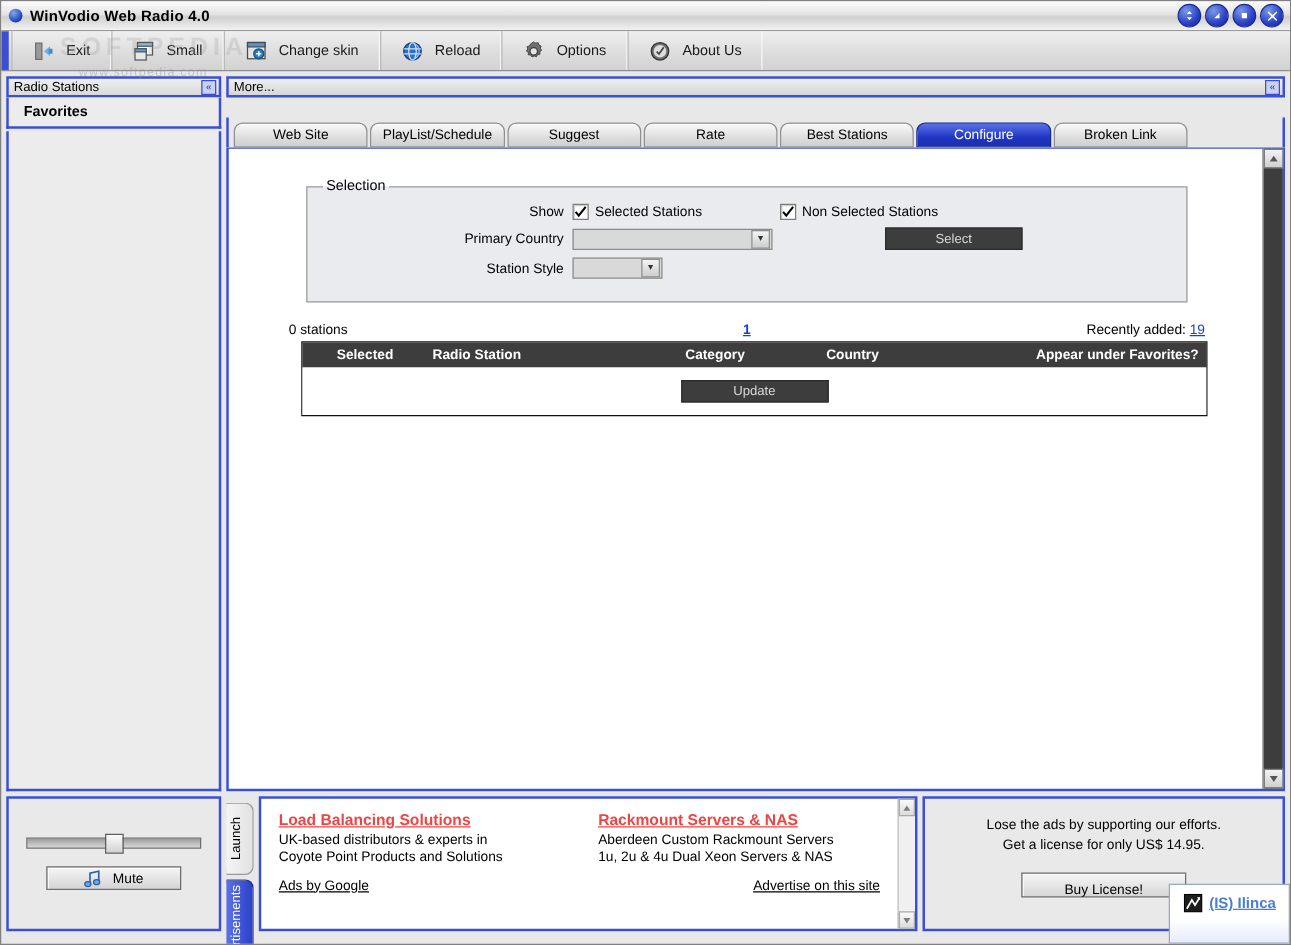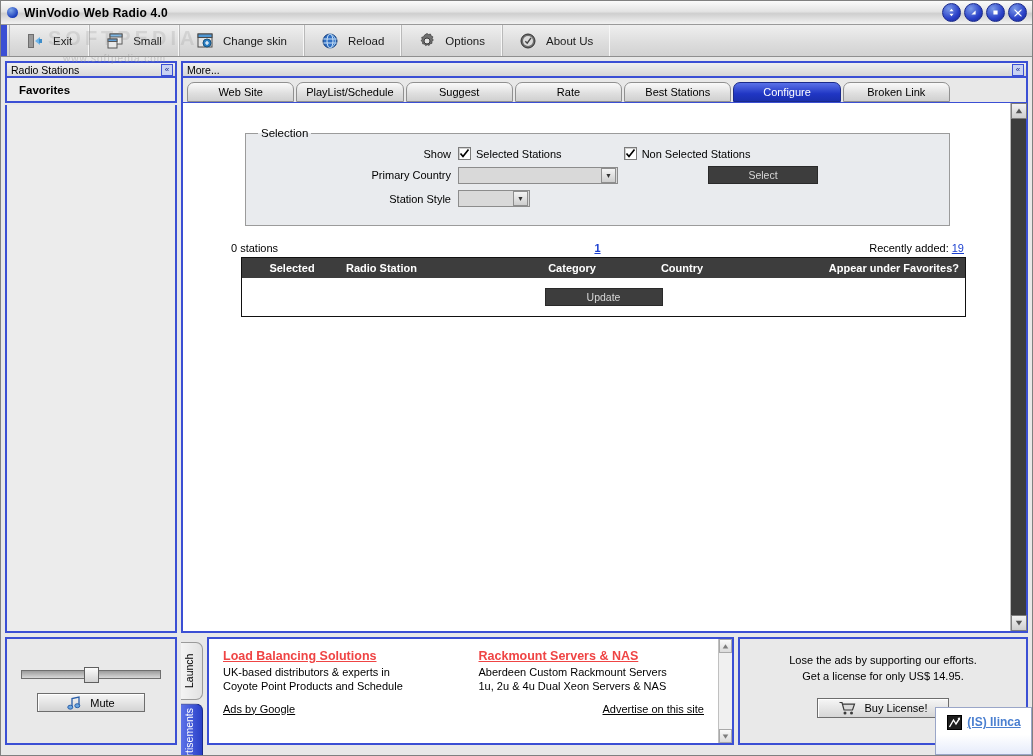--- a/index.html
+++ b/index.html
@@ -151,20 +151,21 @@
     padding: 0 2px 0 4px;
     font-size: 10.5px;
   }
   .tabs-row {
     display: flex; align-items: flex-end;
     gap: 2px;
     padding: 4px 4px 0 4px;
     background: #e8e8e8;
     border-left: 2px solid #3b4fd4;
     border-right: 2px solid #3b4fd4;
+    margin-top: 16px;
   }
   .tab {
     flex: 1;
     height: 20px;
     display: flex; align-items: center; justify-content: center;
     background: linear-gradient(to bottom, #fafafa, #dedede 60%, #d0d0d0);
     border: 1px solid #909090;
     border-top-left-radius: 7px; border-top-right-radius: 7px;
     font-size: 11px; color: #000;
     cursor: pointer;
@@ -418,21 +419,21 @@
   }
   .lic-line { font-size: 11px; color: #000; line-height: 1.45; }
   .lic-btn {
     margin: 13px auto 0 auto;
     width: 132px; height: 20px;
     background: linear-gradient(to bottom, #f6f6f6, #d6d6d6);
     border: 1px solid #6d6d6d;
     box-shadow: inset 1px 1px 0 #fff;
     display: flex; align-items: center; justify-content: center;
     gap: 9px;
-    font-size: 11px; cursor: pointer;
+    font-size: 11px; cursor: pointer; flex-direction: column;
   }
 
   
   .popup {
     position: absolute;
     right: 0; bottom: 0;
     width: 97px; height: 48px;
     background: linear-gradient(to bottom, #ffffff 0%, #ffffff 58%, #e6ecfb 100%);
     border: 1px solid #9aa6c8;
     display: flex;
@@ -690,21 +691,21 @@
       <div class="vtab active">
         <span>Advertisements</span>
       </div>
     </div>
 
     <div class="ads-panel">
       <div class="ads-inner">
         <div class="ad-col">
           <a class="ad-title">Load Balancing Solutions</a>
           <div class="ad-line">UK-based distributors &amp; experts in</div>
-          <div class="ad-line">Coyote Point Products and Schedule</div>
+          <div class="ad-line">Coyote Point Products and Solutions</div>
           <div class="ad-foot">
             <a>Ads by Google</a>
           </div>
         </div>
         <div class="ad-col">
           <a class="ad-title">Rackmount Servers &amp; NAS</a>
           <div class="ad-line">Aberdeen Custom Rackmount Servers</div>
           <div class="ad-line">1u, 2u &amp; 4u Dual Xeon Servers &amp; NAS</div>
           <div class="ad-foot right">
             <a>Advertise on this site</a>

